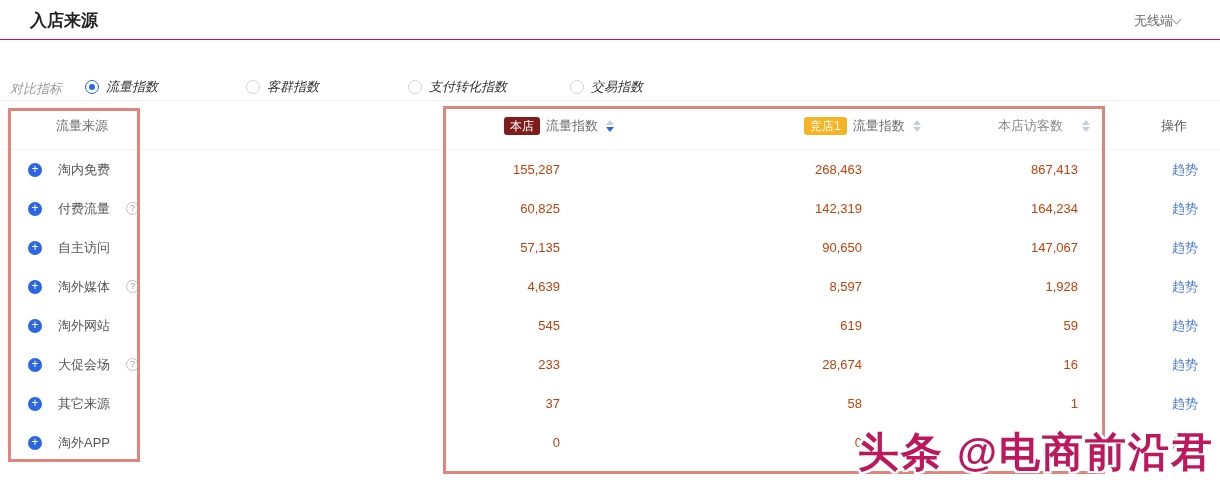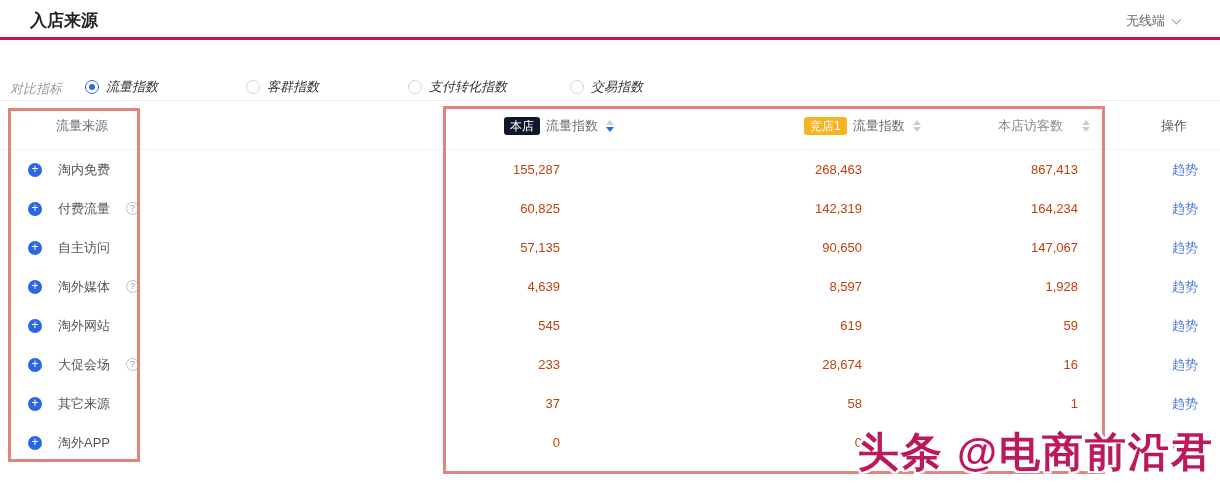--- a/index.html
+++ b/index.html
@@ -1,24 +1,24 @@
 <!DOCTYPE html>
 <html><head>
 <meta charset="utf-8">
 <style>
   * { margin:0; padding:0; box-sizing:border-box; }
   html,body { width:1220px; height:484px; background:#fff; overflow:hidden;
     font-family:"Liberation Sans","DejaVu Sans",sans-serif; position:relative; }
 
   
   .page-header { position:absolute; top:0; left:0; width:1220px; height:40px;
-    border-bottom:3px solid #be185d; }
+    border-bottom:1px solid #be185d; }
   .page-title { position:absolute; left:30px; top:9px; font-size:17px; font-weight:bold; color:#222; }
   .device-filter { position:absolute; right:40px; top:12px; font-size:13px; color:#666;
-    cursor:pointer; display:flex; align-items:center; gap:8px; }
+    cursor:pointer; display:flex; align-items:center; }
   .chevron-down { width:7px; height:7px; border-right:1px solid #9aa0a8; border-bottom:1px solid #9aa0a8;
     transform:rotate(45deg); margin-top:-4px; }
 
   
   .filter-row { position:absolute; top:76px; left:0; width:1220px; height:24px;font-style:italic; }
   .filter-label { position:absolute; left:10px; top:4px; font-size:13px; color:#9b9b9b; }
   .radio-item { position:absolute; top:2px; display:flex; align-items:center; gap:7px; cursor:pointer; }
   .radio-dot { width:14px; height:14px; border-radius:50%; border:1px solid #d4d4d4; background:#fff;
     position:relative; flex:0 0 auto; }
   .radio-dot.checked { border-color:#2b66e3; }
@@ -31,21 +31,21 @@
   .thead { position:absolute; top:101px; left:0; width:1220px; height:49px;
     border-bottom:1px solid #f5f5f5; }
   .th { position:absolute; top:0; height:49px; display:flex; align-items:center; gap:6px;
     font-size:13px; color:#6f6f6f;margin-left:38px; }
   .th-source { left:18px; }
   .th-own { left:466px; }
   .th-rival { left:766px; }
   .th-visitors { right:130px; color:#8a8a8a;gap:17px; }
   .th-action { right:33px; color:#555; }
   .badge { font-size:12px; color:#fff; padding:2px 6px; border-radius:3px; line-height:14px; }
-  .badge-own { background:#0f172a; }
+  .badge-own { background:#7f1d1d; }
   .badge-rival { background:#f6b422; }
   .sort { display:inline-flex; flex-direction:column; gap:2px; cursor:pointer; margin-left:2px; }
   .caret-up { width:0; height:0; border-left:4px solid transparent; border-right:4px solid transparent;
     border-bottom:5px solid #c7cedb; }
   .caret-down { width:0; height:0; border-left:4px solid transparent; border-right:4px solid transparent;
     border-top:5px solid #c7cedb; }
   .sort.sort-desc .caret-down { border-top-color:#2b66e3; }
 
   .tbody { position:absolute; top:150px; left:0; width:1220px; }
   .trow { display:grid; grid-template-columns:150px 410px 302px 216px 142px; height:39px; align-items:center; }

